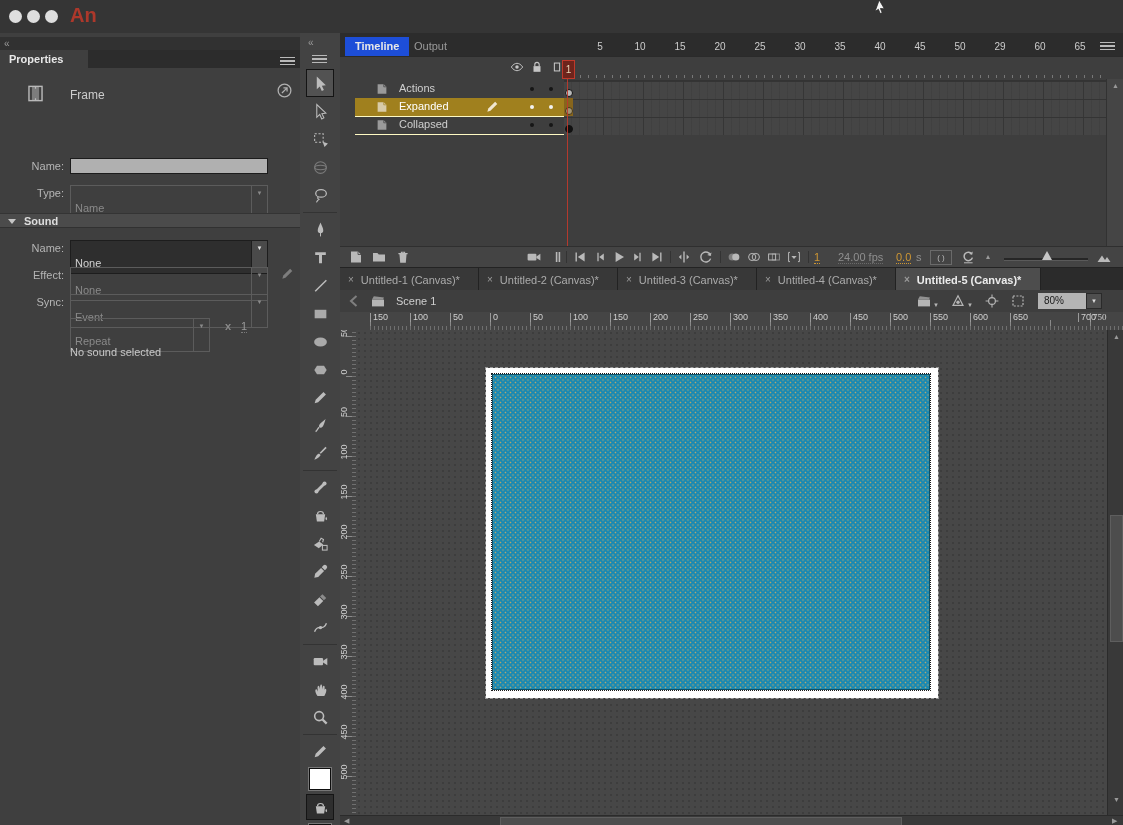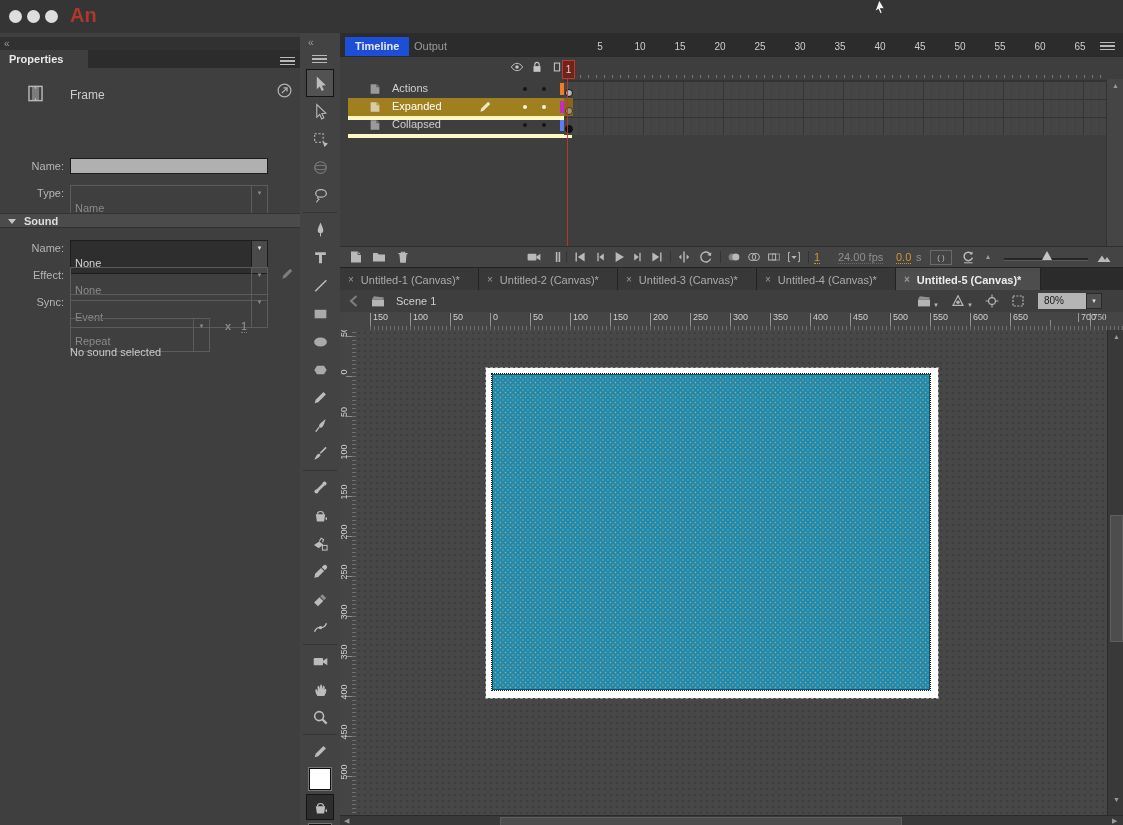--- a/index.html
+++ b/index.html
@@ -43,21 +43,21 @@
   .tool.pressed{background:#2e2e2e;outline:1px solid #151515;height:24px;margin:2px 0}
   .tool.disabled{opacity:.45}
   .tool.swatch{width:20px;height:20px;border:1px solid #0e0e0e;box-shadow:0 0 0 1px #777;margin:3px 0}
   .tool-sep{width:34px;height:1px;background:#333;margin:3px 0 2px 0}
 
   
   #timeline{position:absolute;left:340px;top:33px;width:783px;height:234px;background:#3e3e3e}
   #timeline .tabstrip{position:absolute;left:0;top:0;width:783px;height:23px;background:#2c2c2c;border-bottom:1px solid #2a2a2a}
   .ttab{position:absolute;top:4px;height:19px;line-height:19px;padding:0 10px;color:#9a9a9a}
   .ttab.active{background:#1d4ed8;color:#e8e8e8;font-weight:bold}
-  .layer-row{position:absolute;left:8px;width:224px;height:18px;border-bottom:4px solid #fef9c3}
+  .layer-row{position:absolute;left:15px;width:224px;height:18px;border-bottom:1px solid #fef9c3}
   .layer-row.selected{background:#a0801e}
   .layer-row .lname{position:absolute;left:44px;top:2px;color:#cfcfcf}
   .layer-row.selected .lname{color:#fff}
   .ldot{position:absolute;top:7px;width:4px;height:4px;border-radius:50%;background:#161616}
   .layer-row.selected .ldot{background:#f2f2f2}
   .lswatch{position:absolute;left:212px;top:3px;width:8px;height:12px}
   #grid{position:absolute;left:224px;top:47px;width:542px;height:54px;background-color:#454545;
         background-image:
           repeating-linear-gradient(0deg,transparent 0 17px,#343434 17px 18px),
           repeating-linear-gradient(90deg,transparent 0 39px,#363636 39px 40px),
@@ -388,21 +388,21 @@
         <span class="fnum" style="left: 260px;">5</span>
         <span class="fnum" style="left: 300px;">10</span>
         <span class="fnum" style="left: 340px;">15</span>
         <span class="fnum" style="left: 380px;">20</span>
         <span class="fnum" style="left: 420px;">25</span>
         <span class="fnum" style="left: 460px;">30</span>
         <span class="fnum" style="left: 500px;">35</span>
         <span class="fnum" style="left: 540px;">40</span>
         <span class="fnum" style="left: 580px;">45</span>
         <span class="fnum" style="left: 620px;">50</span>
-        <span class="fnum" style="left: 660px;">55</span>
+        <span class="fnum" style="left: 660px;">29</span>
         <span class="fnum" style="left: 700px;">60</span>
         <span class="fnum" style="left: 740px;">65</span>
       </div>
     <div class="abs" style="left:224px;top:42px;width:542px;height:3px;background:repeating-linear-gradient(90deg,#777 0 1px,transparent 1px 8px)"></div>
 
     <div class="layer-row" style="top:47px">
       <span class="abs" style="left:20px;top:2px;color:#9a9a9a">
         <svg viewBox="0 0 16 16" width="14" height="14">
             <path d="M3 2.5 H10 L13 5.5 V13.5 H3 Z" fill="currentColor"></path>
             <path d="M10 2.5 V5.5 H13" fill="none" stroke="#3e3e3e" stroke-width="0.8"></path>

